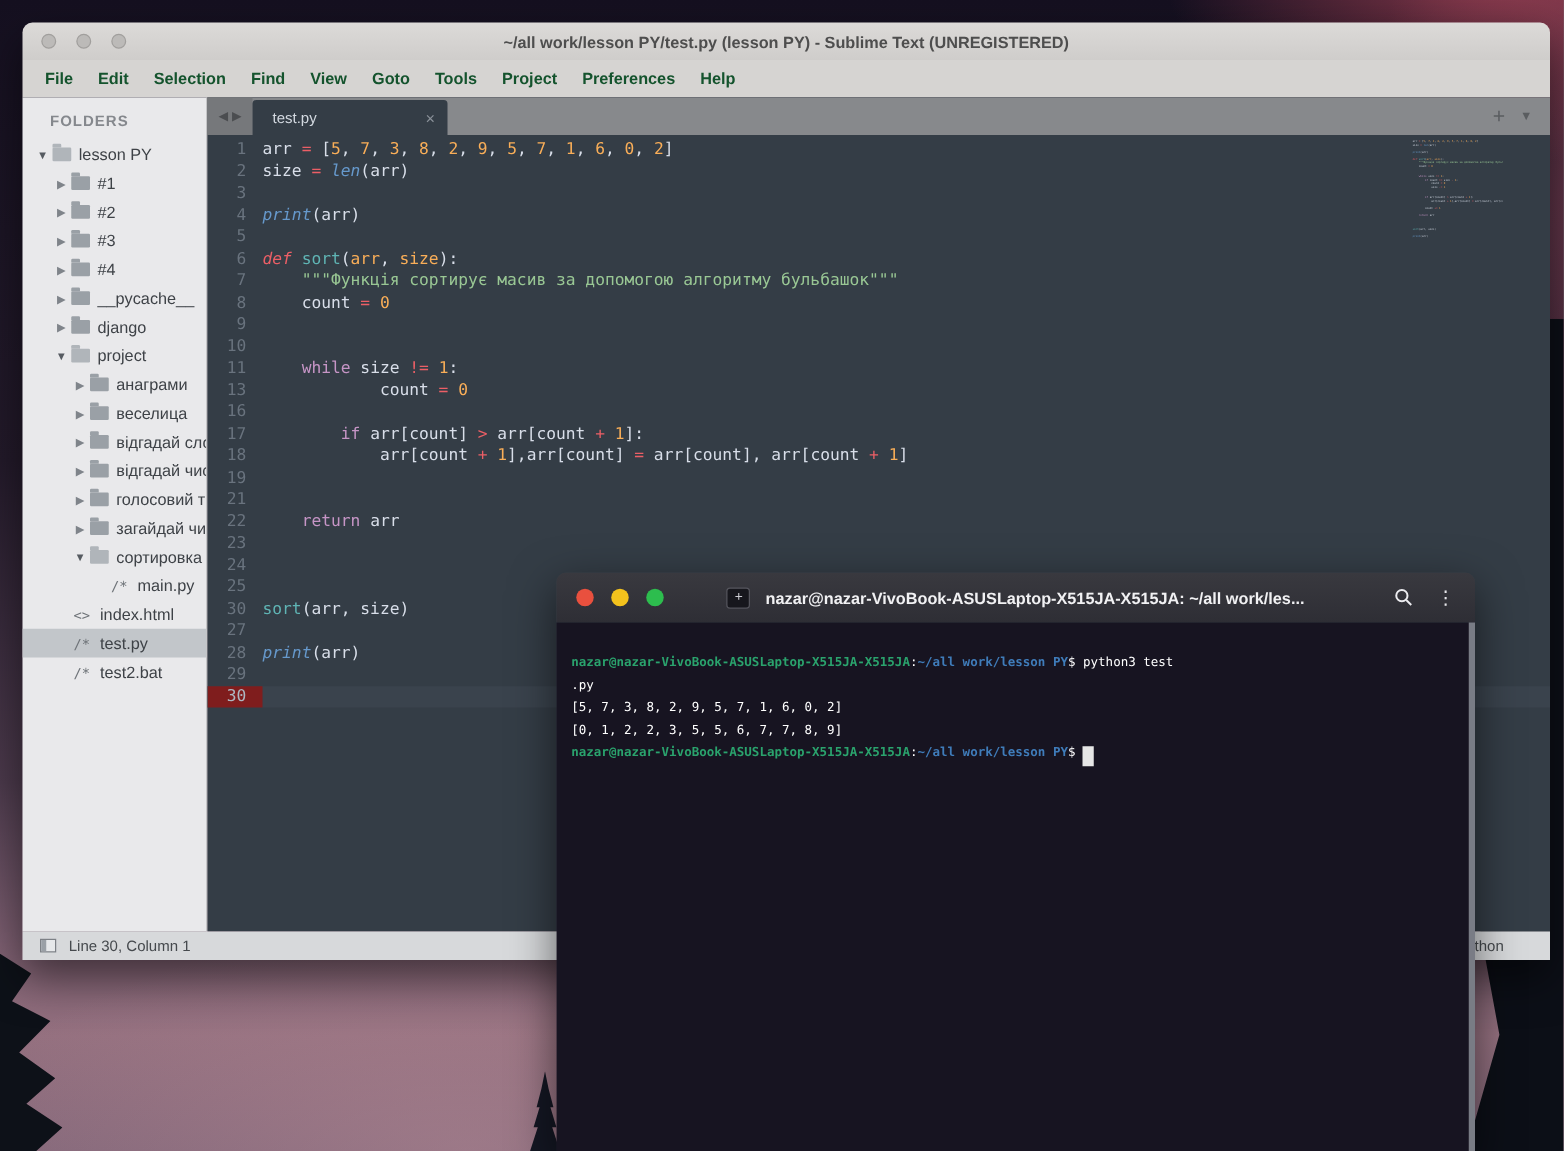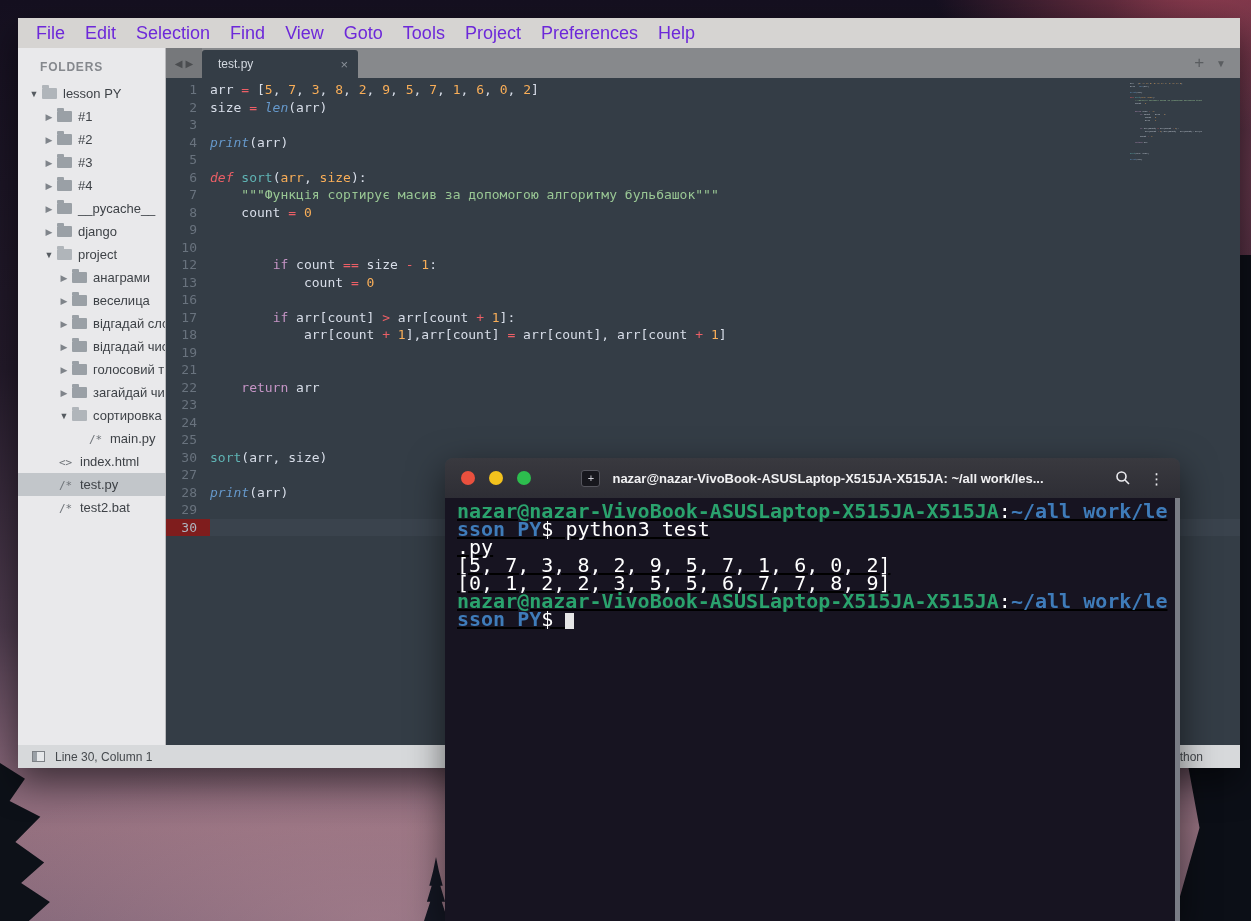--- a/index.html
+++ b/index.html
@@ -23,21 +23,21 @@
   
   .sublime { position:absolute; left:18px; top:18px; width:1222px; height:750px;
     display:flex; flex-direction:column; border-radius:8px 8px 0 0;
     box-shadow:0 14px 34px rgba(0,0,0,.5); }
   .titlebar { height:30px; background:linear-gradient(#dcdad8,#cfcdcb); border-radius:8px 8px 0 0;
     display:flex; align-items:center; position:relative; flex:none; }
   .traffic { display:flex; gap:16px; margin-left:15px; }
   .tdot { width:12px; height:12px; border-radius:50%; background:#bcbab8; border:1px solid #a19f9d; }
   .win-title { position:absolute; left:0; right:0; text-align:center; font-size:13px; font-weight:bold; color:#4e4e4e; }
   .menubar { height:30px; background:#d6d4d2; display:flex; align-items:center; padding-left:8px; flex:none; }
-  .menu-item { font-size:18px; color:#6d28d9; padding:0 10px; line-height:30px; }
+  .menu-item { font-size:13px; color:#14532d; padding:0 10px; line-height:30px;font-weight:bold; }
 
   .main { flex:1; display:flex; min-height:0; }
 
   
   .sidebar { width:148px; background:#e9e9eb; border-right:1px solid #b9b9bc; overflow:hidden; flex:none; }
   .sb-header { font-size:12px; font-weight:bold; color:#85888d; letter-spacing:.8px; padding:12px 0 8px 22px; }
   .sb-row { height:23px; display:flex; align-items:center; font-size:13px; color:#3e4247; white-space:nowrap; overflow:hidden; }
   .sb-row.selected { background:#c2c6ca; }
   .sb-arrow { width:12px; flex:none; font-size:9px; color:#7f848a; text-align:center; }
   .sb-arrow.open { color:#565b61; }
@@ -88,38 +88,46 @@
   .term-header { height:40px; background:linear-gradient(#39393f,#2e2e35); display:flex; align-items:center; flex:none; position:relative; }
   .dot { width:14px; height:14px; border-radius:50%; flex:none; }
   .dot-red { background:#e9503e; } .dot-yellow { background:#f3c21d; } .dot-green { background:#2dbd4e; }
   .term-dots { display:flex; gap:14px; margin-left:16px; }
   .term-center { position:absolute; left:110px; right:110px; display:flex; align-items:center; justify-content:center; gap:12px; }
   .term-app-ico { width:19px; height:17px; background:#17171d; border:1px solid #55555d; border-radius:3px;
     color:#cfcfd6; font-size:11px; line-height:15px; text-align:center; flex:none; }
   .term-title { font-size:13px; font-weight:bold; color:#f1f1f3; white-space:nowrap; overflow:hidden; }
   .term-icons { margin-left:auto; display:flex; align-items:center; gap:18px; margin-right:16px; }
   .kebab { color:#e8e8ec; font-size:15px; letter-spacing:0; line-height:1; }
-  .term-body { flex:1; background:#171421; padding:4px 12px; position:relative;
-    font-family:"DejaVu Sans Mono", monospace; font-size:20px; line-height:18px; white-space:pre-wrap; word-break:break-all;text-decoration:underline; }
+  .term-body { flex:1; background:#171421; padding:24px 12px; position:relative;
+    font-family:"DejaVu Sans Mono", monospace; font-size:10px; line-height:18px; white-space:pre-wrap; word-break:break-all; }
   .x-g { color:#2aa36d; font-weight:bold; }
   .x-u { color:#3f7cba; font-weight:bold; }
   .x-w { color:#ffffff; }
   .x-c { display:inline-block; width:9px; height:16px; background:#e6e6e6; vertical-align:-3px; }
   .term-scroll { position:absolute; right:0; top:40px; bottom:0; width:5px; background:#8b8e96; opacity:.85; }
 </style>
 </head>
 <body>
 
 <div class="wallpaper">
   <div class="trees-right"></div>
   <div class="trees-left"></div>
   <div class="tree-small"></div>
 </div>
 
 <div class="sublime">
+  <div class="titlebar">
+    <div class="traffic">
+      <span class="tdot"></span>
+      <span class="tdot"></span>
+      <span class="tdot"></span>
+    </div>
+    <div class="win-title">~/all work/lesson PY/test.py (lesson PY) - Sublime Text (UNREGISTERED)</div>
+  </div>
 
   <div class="menubar" id="menubar">
       <span class="menu-item">File</span>
       <span class="menu-item">Edit</span>
       <span class="menu-item">Selection</span>
       <span class="menu-item">Find</span>
       <span class="menu-item">View</span>
       <span class="menu-item">Goto</span>
       <span class="menu-item">Tools</span>
       <span class="menu-item">Project</span>
@@ -279,21 +287,21 @@
       <div class="code-line"><span class="ln">1</span><span class="code-text"><span class="c-w">arr </span><span class="c-r">=</span><span class="c-w"> [</span><span class="c-o">5</span><span class="c-w">, </span><span class="c-o">7</span><span class="c-w">, </span><span class="c-o">3</span><span class="c-w">, </span><span class="c-o">8</span><span class="c-w">, </span><span class="c-o">2</span><span class="c-w">, </span><span class="c-o">9</span><span class="c-w">, </span><span class="c-o">5</span><span class="c-w">, </span><span class="c-o">7</span><span class="c-w">, </span><span class="c-o">1</span><span class="c-w">, </span><span class="c-o">6</span><span class="c-w">, </span><span class="c-o">0</span><span class="c-w">, </span><span class="c-o">2</span><span class="c-w">]</span></span></div>
           <div class="code-line"><span class="ln">2</span><span class="code-text"><span class="c-w">size </span><span class="c-r">=</span><span class="c-w"> </span><span class="c-b">len</span><span class="c-w">(arr)</span></span></div>
           <div class="code-line"><span class="ln">3</span><span class="code-text"></span></div>
           <div class="code-line"><span class="ln">4</span><span class="code-text"><span class="c-b">print</span><span class="c-w">(arr)</span></span></div>
           <div class="code-line"><span class="ln">5</span><span class="code-text"></span></div>
           <div class="code-line"><span class="ln">6</span><span class="code-text"><span class="c-d">def</span><span class="c-w"> </span><span class="c-t">sort</span><span class="c-w">(</span><span class="c-o">arr</span><span class="c-w">, </span><span class="c-o">size</span><span class="c-w">):</span></span></div>
           <div class="code-line"><span class="ln">7</span><span class="code-text"><span class="c-w">    </span><span class="c-g">"""Функція сортирує масив за допомогою алгоритму бульбашок"""</span></span></div>
           <div class="code-line"><span class="ln">8</span><span class="code-text"><span class="c-w">    count </span><span class="c-r">=</span><span class="c-w"> </span><span class="c-o">0</span></span></div>
           <div class="code-line"><span class="ln">9</span><span class="code-text"></span></div>
           <div class="code-line"><span class="ln">10</span><span class="code-text"></span></div>
-          <div class="code-line"><span class="ln">12</span><span class="code-text"><span class="c-w">        </span><span class="c-p">if</span><span class="c-w"> count </span><span class="c-r">==</span><span class="c-w"> size </span><span class="c-r">-</span><span class="c-w"> </span><span class="c-o">1</span><span class="c-w">:</span></span></div>
+          <div class="code-line"><span class="ln">11</span><span class="code-text"><span class="c-w">    </span><span class="c-p">while</span><span class="c-w"> size </span><span class="c-r">!=</span><span class="c-w"> </span><span class="c-o">1</span><span class="c-w">:</span></span></div>
           <div class="code-line"><span class="ln">13</span><span class="code-text"><span class="c-w">            count </span><span class="c-r">=</span><span class="c-w"> </span><span class="c-o">0</span></span></div>
           <div class="code-line"><span class="ln">16</span><span class="code-text"></span></div>
           <div class="code-line"><span class="ln">17</span><span class="code-text"><span class="c-w">        </span><span class="c-p">if</span><span class="c-w"> arr[count] </span><span class="c-r">&gt;</span><span class="c-w"> arr[count </span><span class="c-r">+</span><span class="c-w"> </span><span class="c-o">1</span><span class="c-w">]:</span></span></div>
           <div class="code-line"><span class="ln">18</span><span class="code-text"><span class="c-w">            arr[count </span><span class="c-r">+</span><span class="c-w"> </span><span class="c-o">1</span><span class="c-w">],arr[count] </span><span class="c-r">=</span><span class="c-w"> arr[count], arr[count </span><span class="c-r">+</span><span class="c-w"> </span><span class="c-o">1</span><span class="c-w">]</span></span></div>
           <div class="code-line"><span class="ln">19</span><span class="code-text"></span></div>
           <div class="code-line"><span class="ln">21</span><span class="code-text"></span></div>
           <div class="code-line"><span class="ln">22</span><span class="code-text"><span class="c-w">    </span><span class="c-p">return</span><span class="c-w"> arr</span></span></div>
           <div class="code-line"><span class="ln">23</span><span class="code-text"></span></div>
           <div class="code-line"><span class="ln">24</span><span class="code-text"></span></div>
           <div class="code-line"><span class="ln">25</span><span class="code-text"></span></div>

